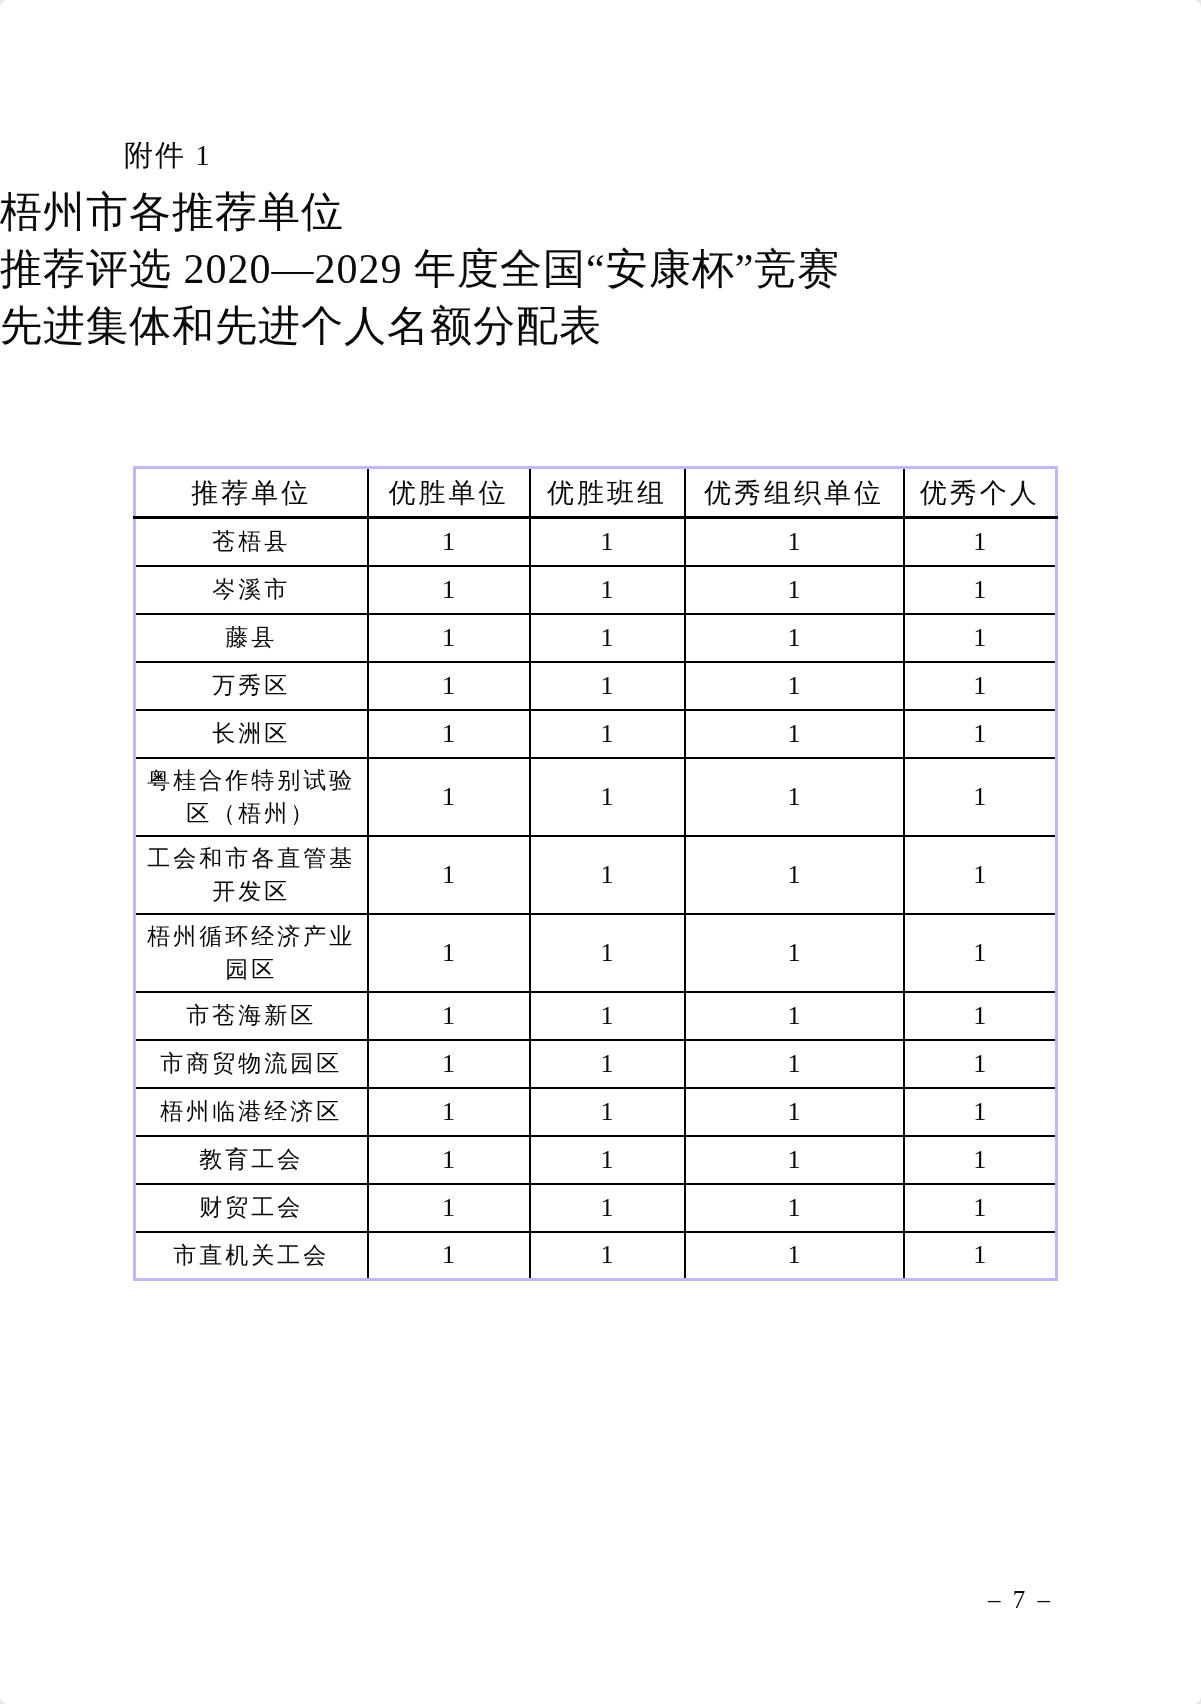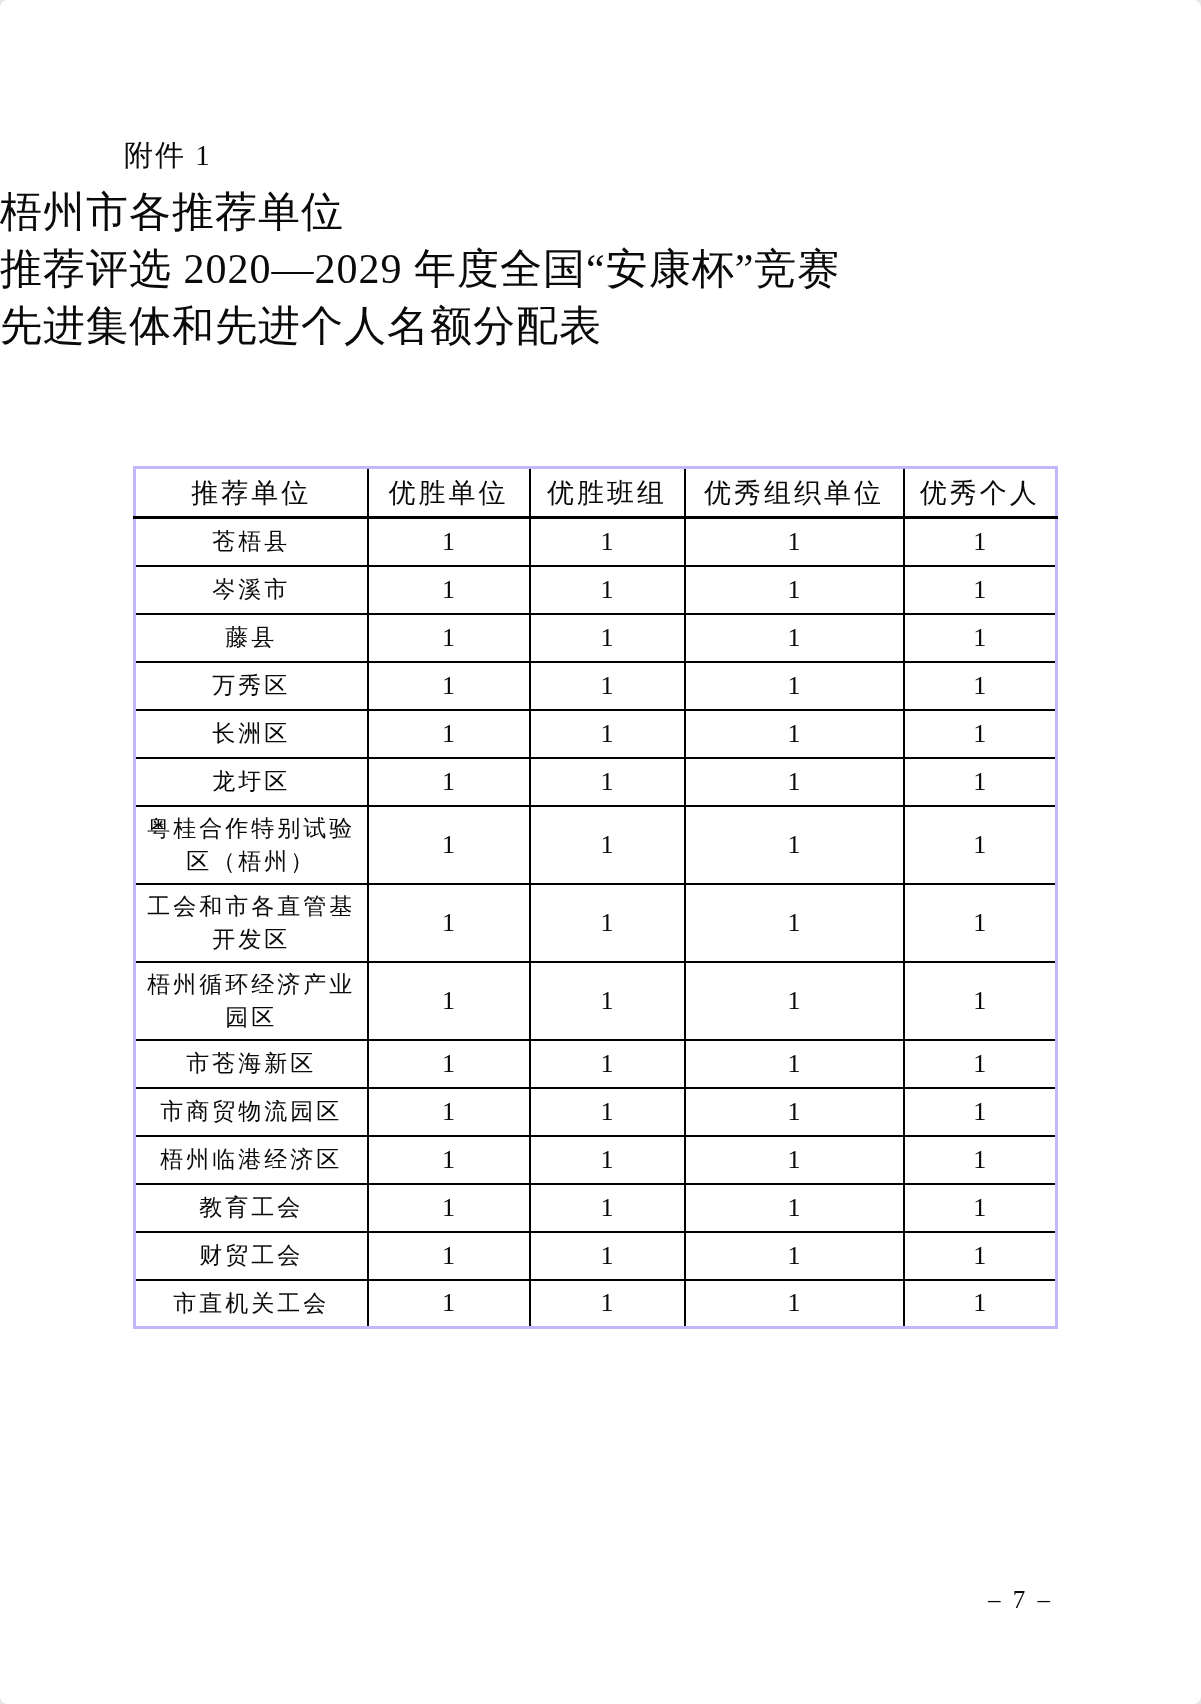--- a/index.html
+++ b/index.html
@@ -134,27 +134,20 @@
     <td class="value-cell">1</td>
   </tr>
         <tr>
     <td class="unit-cell">长洲区</td>
     <td class="value-cell">1</td>
     <td class="value-cell">1</td>
     <td class="value-cell">1</td>
     <td class="value-cell">1</td>
   </tr>
         <tr>
-    <td class="unit-cell">龙圩区</td>
-    <td class="value-cell">1</td>
-    <td class="value-cell">1</td>
-    <td class="value-cell">1</td>
-    <td class="value-cell">1</td>
-  </tr>
-        <tr>
     <td class="unit-cell">粤桂合作特别试验
 区（梧州）</td>
     <td class="value-cell">1</td>
     <td class="value-cell">1</td>
     <td class="value-cell">1</td>
     <td class="value-cell">1</td>
   </tr>
         <tr>
     <td class="unit-cell">工会和市各直管基
 开发区</td>

